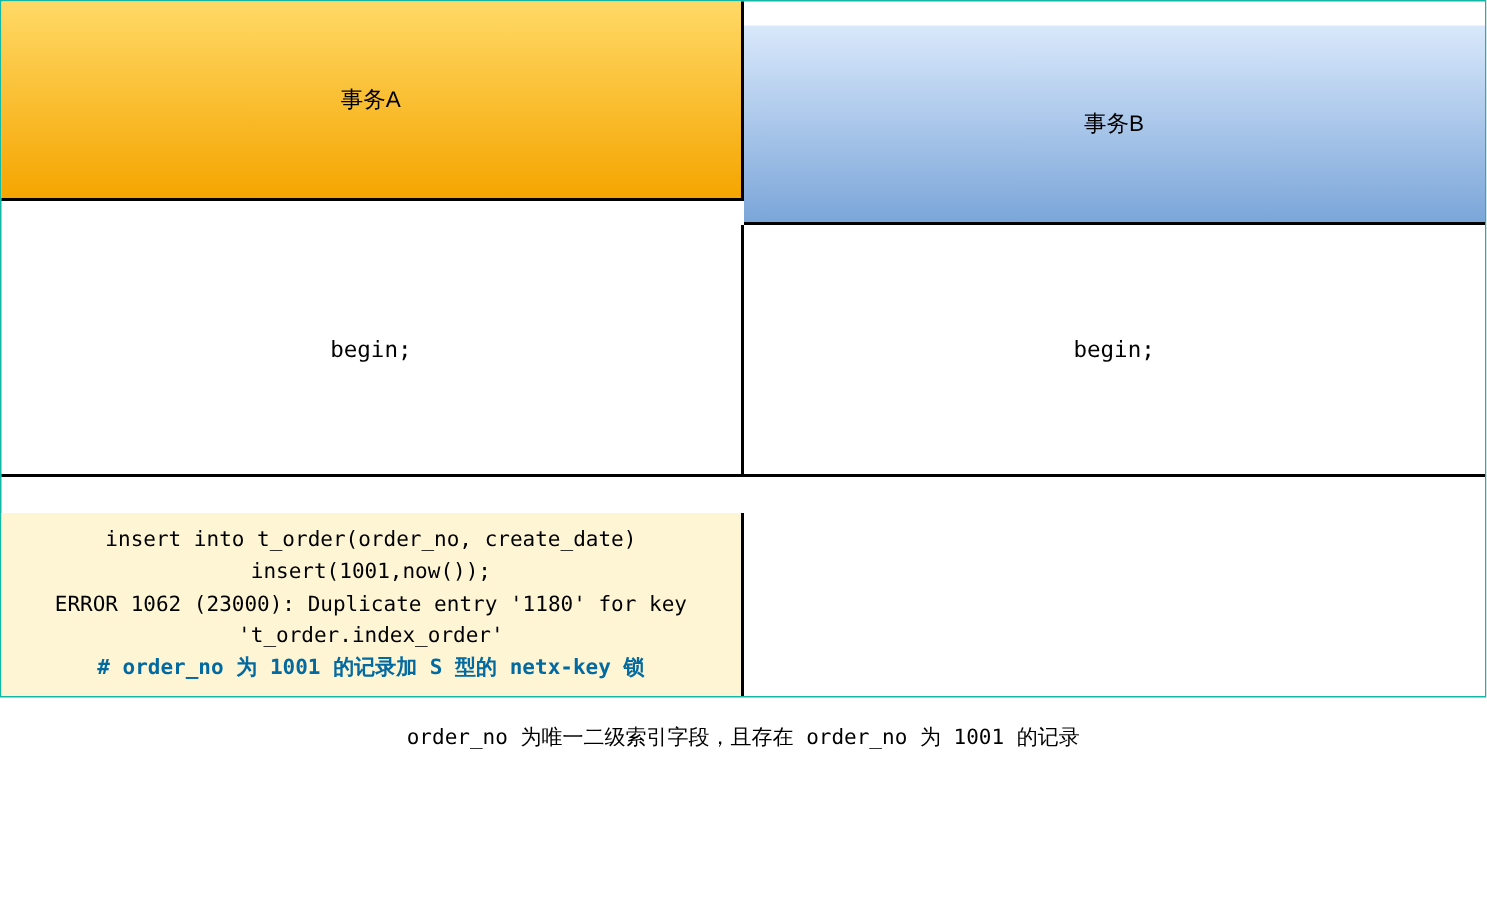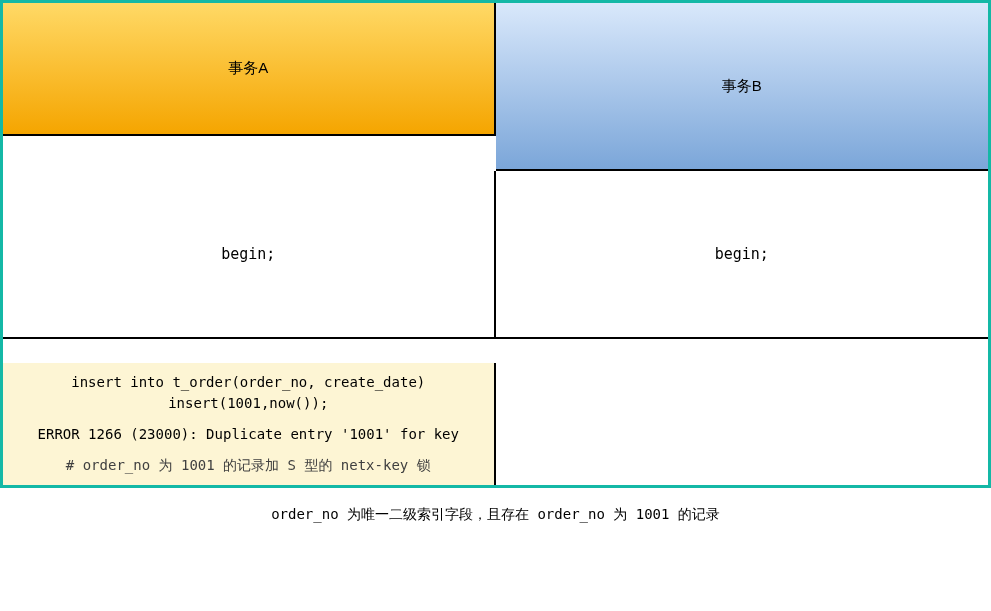--- a/index.html
+++ b/index.html
@@ -8,21 +8,21 @@
       box-sizing: border-box;
     }
     body {
       font-family: Arial, "Microsoft YaHei", sans-serif;
       background: #fff;
       width: 991px;
       height: 611px;
       position: relative;
     }
     .table-container {
-      border: 3px solid #14b8a6;
+      border: 1px solid #14b8a6;
       margin: 0;
     }
     .row {
       display: flex;
     }
     .cell {
       width: 50%;
       border-right: 2px solid #000;
       border-bottom: 2px solid #000;
       display: flex;
@@ -38,43 +38,44 @@
     .row:last-child .cell {
       border-bottom: none;
     }
     .header-a {
       background: linear-gradient(to bottom, #ffd966, #f5a500);
       height: 133px;
       font-size: 15px;
     }
     .header-b {
       background: linear-gradient(to bottom, #d9e8fb, #7ba6d9);
-      height: 168px;
+      height: 133px;
       font-size: 15px;
+      margin-top: 16px;
     }
     .begin-row {
       height: 168px;
       font-size: 15px;
     }
     .insert-row {
       height: 146px;
     }
     .insert-cell-a {
       background: #fdf5d4;
       font-family: "Menlo", "Consolas", monospace;
       font-size: 14px;
       line-height: 1.5;
       margin-top: 24px;
     }
     .insert-cell-a .line {
       white-space: pre;
     }
     .insert-cell-a .red-text {
-      color: #404040;
-      font-weight: normal;
+      color: #0369a1;
+      font-weight: bold;
     }
     .select-row {
       height: 133px;
     }
     .select-cell-b {
       background: #f5d0d4;
       font-family: "Menlo", "Consolas", monospace;
       font-size: 14px;
       line-height: 1.6;
     }
@@ -108,21 +109,22 @@
     <div class="cell begin-row mono">
       <span>begin;</span>
     </div>
   </div>
 
   <div class="row insert-row">
     <div class="cell insert-cell-a">
       <div class="line">insert into t_order(order_no, create_date)</div>
       <div class="line">insert(1001,now());</div>
       <div style="height:10px"></div>
-      <div class="line">ERROR 1266 (23000): Duplicate entry '1001' for key</div>
+      <div class="line">ERROR 1062 (23000): Duplicate entry '1180' for key</div>
+      <div class="line">'t_order.index_order'</div>
       <div style="height:10px"></div>
       <div class="line red-text"># order_no 为 1001 的记录加 S 型的 netx-key 锁</div>
     </div>
     <div class="cell">
       <span></span>
     </div>
   </div>
 
 </div>
 

